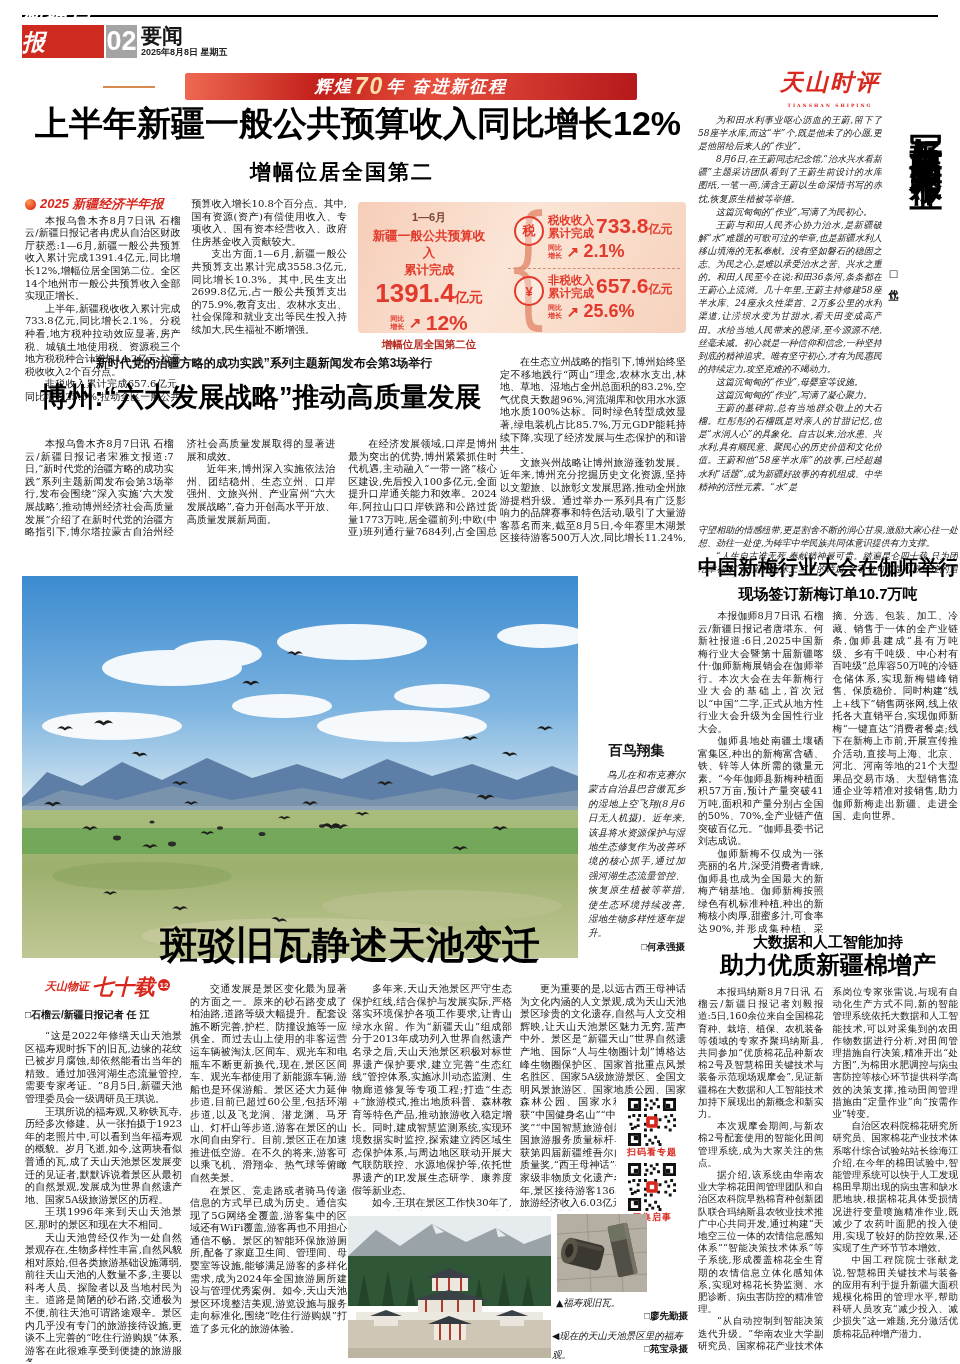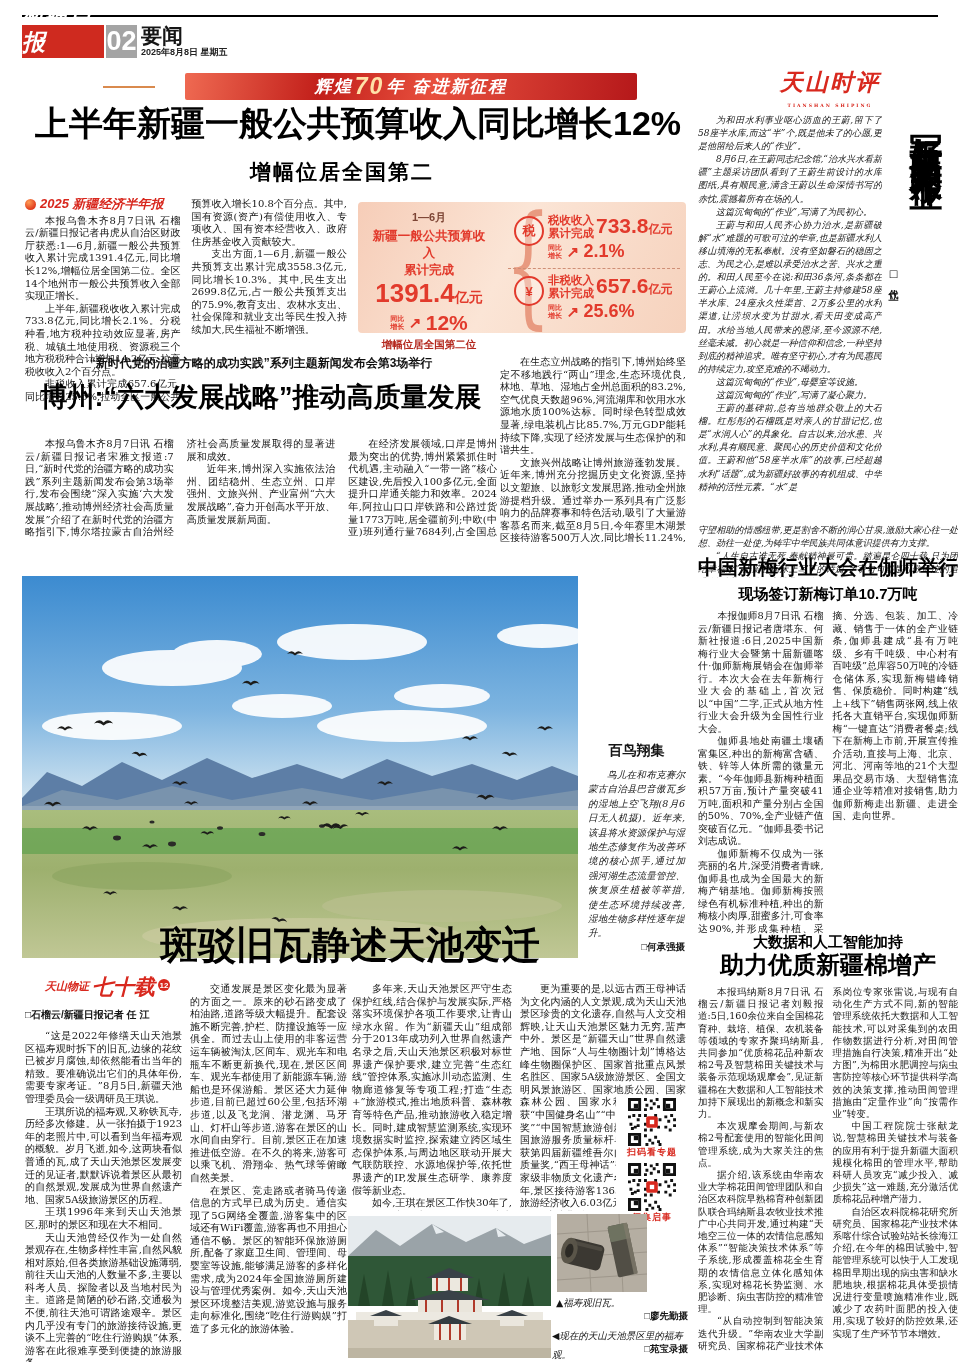--- a/index.html
+++ b/index.html
@@ -188,21 +188,21 @@
   </div>
 
   <div class="abs kicker" style="left:25px;top:355px;width:472px;font-size:12px">“新时代党的治疆方略的成功实践”系列主题新闻发布会第3场举行</div>
   <div class="abs hl" style="left:25px;top:382px;width:472px;font-size:27px">博州:“六大发展战略”推动高质量发展</div>
   <div class="abs bt cols3" style="left:25px;top:438px;width:472px;height:104px">
     <p>本报乌鲁木齐8月7日讯 石榴云/新疆日报记者宋雅文报道:7日,“新时代党的治疆方略的成功实践”系列主题新闻发布会第3场举行,发布会围绕“深入实施‘六大发展战略’,推动博州经济社会高质量发展”介绍了在新时代党的治疆方略指引下,博尔塔拉蒙古自治州经济社会高质量发展取得的显著进展和成效。</p>
     <p>近年来,博州深入实施依法治州、团结稳州、生态立州、口岸强州、文旅兴州、产业富州“六大发展战略”,奋力开创高水平开放、高质量发展新局面。</p>
     <p>在经济发展领域,口岸是博州最为突出的优势,博州紧紧抓住时代机遇,主动融入“一带一路”核心区建设,先后投入100多亿元,全面提升口岸通关能力和效率。2024年,阿拉山口口岸铁路和公路过货量1773万吨,居全疆前列;中欧(中亚)班列通行量7684列,占全国总量的三分之一。今年,博州获批跨境电子商务综合试验区,为口岸经济发展增添了新动能。</p>
   </div>
   <div class="abs bt" style="left:500px;top:356px;width:186px;height:186px">
-    <p>在生态立州战略的指引下,博州始终坚定不移地践行“两山”理念,生态环境优良,林地、草地、湿地占全州总面积的83.2%,空气优良天数超96%,河流湖库和饮用水水源地水质100%达标。同时绿色转型成效显著,绿电装机占比85.7%,万元GDP能耗持续下降,实现了经济发展与生态保护的和谐共生。</p>
+    <p>在生态立州战略的指引下,博州始终坚定不移地践行“两山”理念,农林水支出,林地、草地、湿地占全州总面积的83.2%,空气优良天数超96%,河流湖库和饮用水水源地水质100%达标。同时绿色转型成效显著,绿电装机占比85.7%,万元GDP能耗持续下降,实现了经济发展与生态保护的和谐共生。</p>
     <p>文旅兴州战略让博州旅游蓬勃发展。近年来,博州充分挖掘历史文化资源,坚持以文塑旅、以旅彰文发展思路,推动全州旅游提档升级。通过举办一系列具有广泛影响力的品牌赛事和特色活动,吸引了大量游客慕名而来,截至8月5日,今年赛里木湖景区接待游客500万人次,同比增长11.24%,旅游市场持续升温。</p>
 
   </div>
 
   <div class="abs" style="left:22px;top:576px;width:556px;height:382px;overflow:hidden">
     <svg width="556" height="382" viewBox="0 0 556 382">
       <defs>
         <linearGradient id="sky" x1="0" y1="0" x2="0" y2="1">
           <stop offset="0" stop-color="#3c8bd0"></stop>
             <stop offset=".6" stop-color="#7db4e0"></stop>
@@ -278,21 +278,21 @@
     <div class="cap-body kai" style="margin-top:8px;text-indent:2em">鸟儿在和布克赛尔蒙古自治县巴音傲瓦乡的湿地上空飞翔(8月6日无人机摄)。近年来,该县将水资源保护与湿地生态修复作为改善环境的核心抓手,通过加强河湖生态流量管控、恢复原生植被等举措,使生态环境持续改善,湿地生物多样性逐年提升。</div>
     <div class="cap-credit" style="">□何承强摄</div>
   </div>
 
   <div class="abs cm-logo" style="left:762px;top:70px;width:136px">
     <span>天山时评</span>
     <small>TIANSHAN SHIPING</small>
   </div>
   <div class="abs bt kai cm-text" style="left:698px;top:114px;width:184px;height:408px">
     <p>为和田水利事业呕心沥血的王蔚,留下了58座半水库,而这“半”个,既是他未了的心愿,更是他留给后来人的“作业”。</p>
-    <p>8月6日,在王蔚同志纪念馆,“治水兴水看新疆”主题采访团队看到了王蔚生前设计的水库图纸,具有顺民意,满含王蔚以生命深情书写的赤忱,震撼着所有在场的人。</p>
+    <p>8月6日,在王蔚同志纪念馆,“治水兴水看新疆”主题采访团队看到了王蔚生前设计的水库图纸,一笔一画,满含王蔚以生命深情书写的赤忱,恢复原生植被等举措。</p>
     <p>这篇沉甸甸的“作业”,写满了为民初心。</p>
     <p>王蔚与和田人民齐心协力治水,是新疆破解“水”难题的可歌可泣的华章,也是新疆水利人移山填海的无私奉献。没有坚如磐石的稳固之志、为民之心,是难以承受治水之苦、兴水之重的。和田人民至今在说:和田36条河,条条都在王蔚心上流淌。几十年里,王蔚主持修建58座半水库、24座永久性渠首、2万多公里的水利渠道,让涝坝水变为甘甜水,看天田变成高产田。水给当地人民带来的恩泽,至今源源不绝,丝毫未减。初心就是一种信仰和信念,一种坚持到底的精神追求。唯有坚守初心,才有为民惠民的持续定力,攻坚克难的不竭动力。</p>
     <p>这篇沉甸甸的“作业”,母婴室等设施。</p>
     <p>这篇沉甸甸的“作业”,写满了凝心聚力。</p>
     <p>王蔚的墓碑前,总有当地群众敬上的大石榴。红彤彤的石榴既是对亲人的甘甜记忆,也是“水润人心”的具象化。自古以来,治水患、兴水利,具有顺民意、聚民心的历史价值和文化价值。王蔚和他“58座半水库”的故事,已经超越水利“话题”,成为新疆好故事的有机组成、中华精神的活性元素。“水”是</p>
   </div>
   <div class="abs v-byline" style="left:886px;top:268px;height:70px">□代立</div>
   <div class="abs v-head" style="left:900px;top:108px;height:420px">写好王蔚留下来的『水作业』</div>
   <div class="abs bt kai cm-text" style="left:698px;top:524px;width:260px;height:54px">
     <p class="noind">守望相助的情感纽带,更是割舍不断的润心甘泉,激励大家心往一处想、劲往一处使,为铸牢中华民族共同体意识提供有力支撑。</p>
@@ -308,35 +308,35 @@
 
   </div>
 
   <div class="abs sub-hl" style="left:698px;top:933px;width:260px;font-size:15px">大数据和人工智能加持</div>
   <div class="abs hl" style="left:698px;top:951px;width:260px;font-size:24px">助力优质新疆棉增产</div>
   <div class="abs bt cols2" style="left:698px;top:986px;width:260px;height:378px;font-size:9.5px;line-height:12.2px;column-gap:9px">
     <p>本报玛纳斯8月7日讯 石榴云/新疆日报记者刘毅报道:5日,160余位来自全国棉花育种、栽培、植保、农机装备等领域的专家齐聚玛纳斯县,共同参加“优质棉花品种新农棉2号及智慧棉田关键技术与装备示范现场观摩会”,见证新疆棉在大数据和人工智能技术加持下展现出的新概念和新实力。</p>
     <p>本次观摩会期间,与新农棉2号配套使用的智能化田间管理系统,成为大家关注的焦点。</p>
     <p>据介绍,该系统由华南农业大学棉花田间管理团队和自治区农科院早熟棉育种创新团队联合玛纳斯县农牧业技术推广中心共同开发,通过构建“天地空三位一体的农情信息感知体系”“智能决策技术体系”等子系统,形成覆盖棉花全生育期的农情信息立体化感知体系,实现对棉花长势监测、水肥诊断、病虫害防控的精准管理。</p>
     <p>“从自动控制到智能决策迭代升级。”华南农业大学副研究员、国家棉花产业技术体系岗位专家张雷说,与现有自动化生产方式不同,新的智能管理系统依托大数据和人工智能技术,可以对采集到的农田作物数据进行分析,对田间管理措施自行决策,精准开出“处方图”,为棉田水肥调控与病虫害防控等核心环节提供科学高效的决策支撑,推动田间管理措施由“定量作业”向“按需作业”转变。</p>
+    <p>自治区农科院棉花研究所研究员、国家棉花产业技术体系喀什综合试验站站长徐海江介绍,在今年的棉田试验中,智能管理系统可以快于人工发现棉田早期出现的病虫害和缺水肥地块,根据棉花具体受损情况进行变量喷施精准作业,既减少了农药叶面肥的投入使用,实现了较好的防控效果,还实现了生产环节节本增效。</p>
     <p>中国工程院院士张献龙说,智慧棉田关键技术与装备的应用有利于提升新疆大面积规模化棉田的管理水平,帮助科研人员攻克“减少投入、减少损失”这一难题,充分激活优质棉花品种增产潜力。</p>
-    <p>自治区农科院棉花研究所研究员、国家棉花产业技术体系喀什综合试验站站长徐海江介绍,在今年的棉田试验中,智能管理系统可以快于人工发现棉田早期出现的病虫害和缺水肥地块,根据棉花具体受损情况进行变量喷施精准作业,既减少了农药叶面肥的投入使用,实现了较好的防控效果,还实现了生产环节节本增效。</p>
 
   </div>
 
   <div class="abs hl" style="left:110px;top:924px;width:480px;font-size:38px">斑驳旧瓦静述天池变迁</div>
   <div class="abs series" style="left:45px;top:976px">
     <span class="pre">天山物证</span>
     <span class="main">七十载</span>
     <span class="badge">12</span>
   </div>
   <div class="abs byline" style="left:25px;top:1008px">□石榴云/新疆日报记者 任 江</div>
 
   <div class="abs bt" style="left:25px;top:1030px;width:157px;height:332px">
-    <p>“这是2022年修缮天山天池景区福寿观时拆下的旧瓦,边缘的花纹已被岁月腐蚀,却依然能看出当年的精致。要准确说出它们的具体年份,需要专家考证。”8月5日,新疆天池管理委员会一级调研员王琪说。</p>
+    <p>“这是2022年修缮天山天池景区福寿观时拆下的旧瓦,边缘的花纹已被岁月腐蚀,却依然能看出当年的精致。通过加强河湖生态流量管控,需要专家考证。”8月5日,新疆天池管理委员会一级调研员王琪说。</p>
     <p>王琪所说的福寿观,又称铁瓦寺,历经多次修建。从一张拍摄于1923年的老照片中,可以看到当年福寿观的概貌。岁月飞逝,如今,这两块看似普通的瓦,成了天山天池景区发展变迁的见证者,默默诉说着景区从最初的自然景观,发展成为世界自然遗产地、国家5A级旅游景区的历程。</p>
     <p>王琪1996年来到天山天池景区,那时的景区和现在大不相同。</p>
     <p>天山天池曾经仅作为一处自然景观存在,生物多样性丰富,自然风貌相对原始,但各类旅游基础设施薄弱,前往天山天池的人数量不多,主要以科考人员、探险者以及当地村民为主。道路是简陋的砂石路,交通极为不便,前往天池可谓路途艰辛。景区内几乎没有专门的旅游接待设施,更谈不上完善的“吃住行游购娱”体系,游客在此很难享受到便捷的旅游服务。</p>
 
   </div>
   <div class="abs bt" style="left:190px;top:983px;width:157px;height:379px">
     <p>交通发展是景区变化最为显著的方面之一。原来的砂石路变成了柏油路,道路等级大幅提升。配套设施不断完善,护栏、防撞设施等一应俱全。而过去山上使用的非客运营运车辆被淘汰,区间车、观光车和电瓶车不断更新换代,现在,景区区间车、观光车都使用了新能源车辆,游船也是环保游船。景区还大力延伸步道,目前已超过60公里,包括环湖步道,以及飞龙涧、潜龙渊、马牙山、灯杆山等步道,游客在景区的山水间自由穿行。目前,景区正在加速推进低空游。在不久的将来,游客可以乘飞机、滑翔伞、热气球等俯瞰自然美景。</p>
     <p>在景区、竞走路或者骑马传递信息的方式早已成为历史。通信实现了5G网络全覆盖,游客集中的区域还有WiFi覆盖,游客再也不用担心通信不畅。景区的智能环保旅游厕所,配备了家庭卫生间、管理间、母婴室等设施,能够满足游客的多样化需求,成为2024年全国旅游厕所建设与管理优秀案例。如今,天山天池景区环境整洁美观,游览设施与服务走向标准化,围绕“吃住行游购娱”打造了多元化的旅游体验。</p>
   </div>
   <div class="abs bt" style="left:352px;top:983px;width:160px;height:228px">

